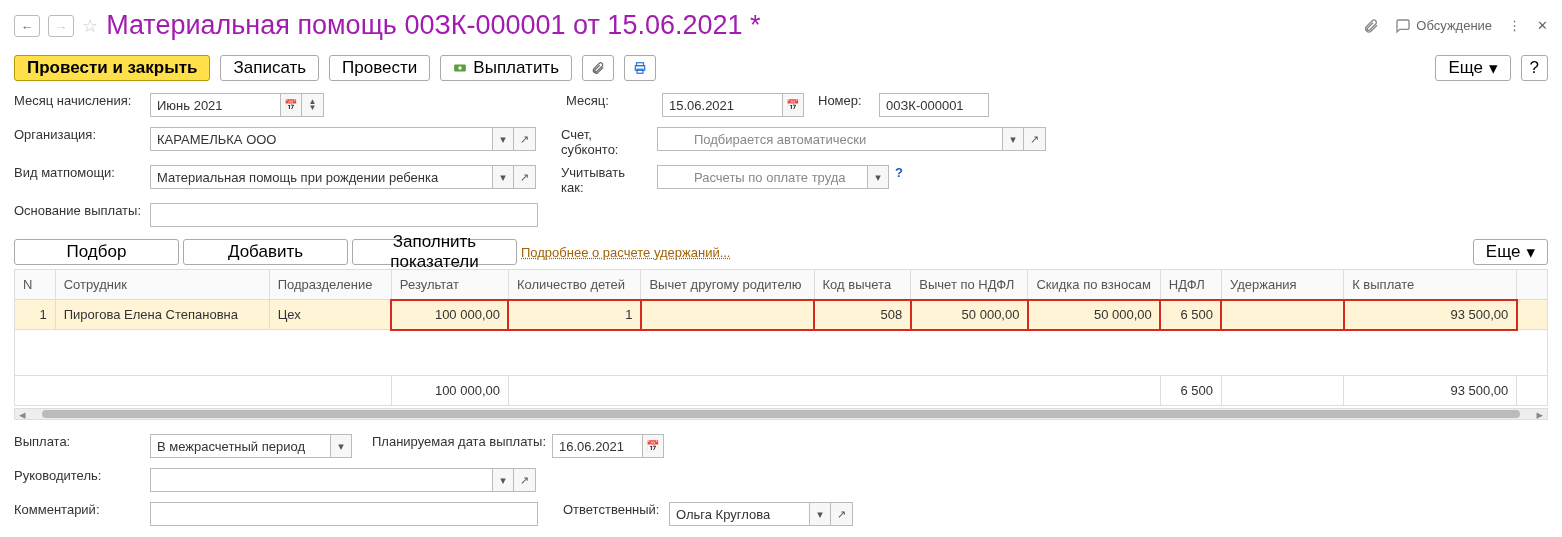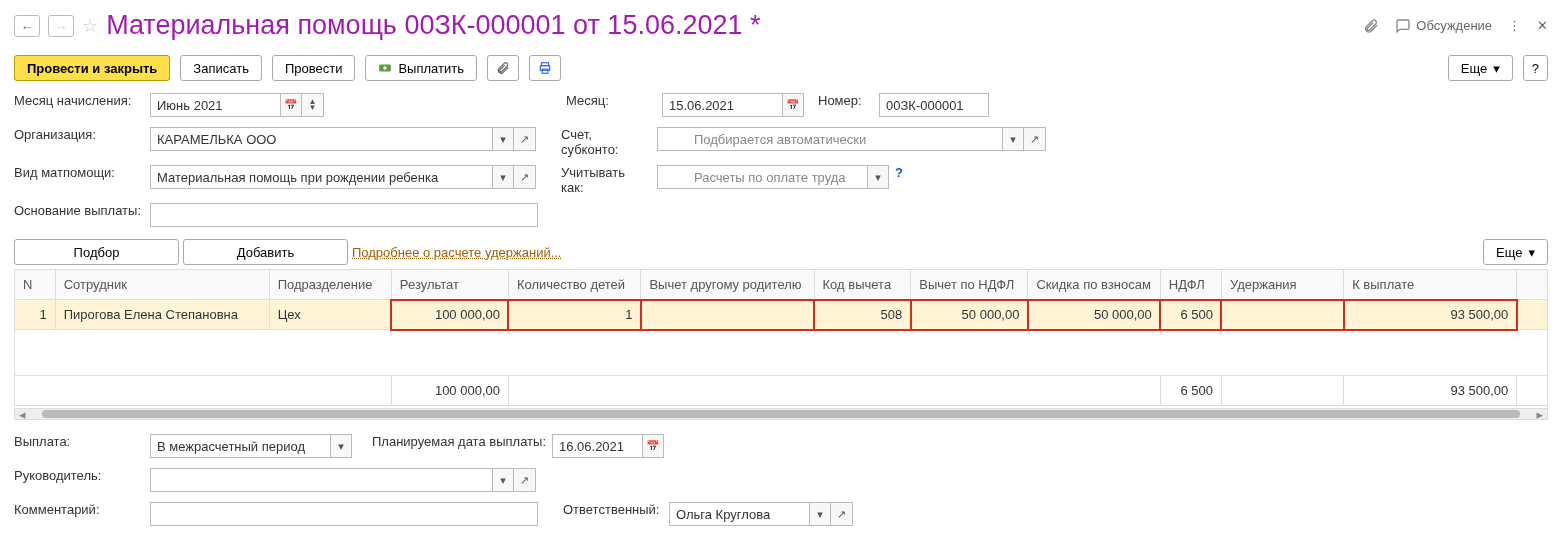--- a/index.html
+++ b/index.html
@@ -8,21 +8,21 @@
     font-size: 13px; color: #333; background: #fff; width: 1562px;
   }
   .hdr { display: flex; align-items: center; gap: 8px; margin-bottom: 14px; }
   .nav-btn { width: 26px; height: 22px; border: 1px solid #bbb; background: #fff; display:flex; align-items:center; justify-content:center; border-radius:3px; color:#666; cursor:pointer; }
   .nav-btn.disabled { color:#ccc; }
   .star { color:#ccc; font-size:18px; cursor:pointer; }
   .title { font-size: 27px; color:#a21caf; flex:1; }
   .hdr-right { display:flex; align-items:center; gap:16px; color:#666; }
   .hdr-right .ic { display:flex; align-items:center; gap:5px; cursor:pointer; }
   .toolbar { display:flex; align-items:center; gap:10px; margin-bottom:12px; }
-  .btn { border:1px solid #aaa; background:#fff; padding:4px 12px; height:26px; border-radius:3px; cursor:pointer; display:flex; align-items:center; gap:6px; font-size:13px; }
+  .btn { border:1px solid #aaa; background:#fff; padding:4px 12px; height:26px; border-radius:3px; cursor:pointer; display:flex; align-items:center; gap:6px; font-size:17px; }
   .btn.primary { background:#ffe04a; border-color:#b59b00; font-weight:bold; }
   .btn.icon-only { padding:4px 8px; }
   .spacer { flex:1; }
   .form-row { display:flex; align-items:flex-start; gap:6px; margin-bottom:8px; min-height:26px; }
   .lbl { width:130px; }
   .lbl2 { width:110px; }
   .inp { border:1px solid #bbb; height:24px; padding:2px 6px; background:#fff; display:flex; align-items:center; }
   .inp.ph { color:#888;padding-left:36px; }
   .inp-group { display:flex; }
   .inp-group .inp { border-right:none; }
@@ -154,20 +154,21 @@
 </div>
 
 <div class="form-row">
   <span class="lbl">Основание выплаты:</span>
   <div class="inp" style="width:388px"></div>
 </div>
 
 <div class="tbl-toolbar">
   <button class="btn wide">Подбор</button>
   <button class="btn wide">Добавить</button>
+  <button class="btn" style="width:165px;justify-content:center">Заполнить показатели</button>
   <span class="link">Подробнее о расчете удержаний...</span>
   <div class="spacer"></div>
   <button class="btn">
       <span>Еще</span> 
       <span>▾</span>
     </button>
 </div>
 
 <table>
   <colgroup>

